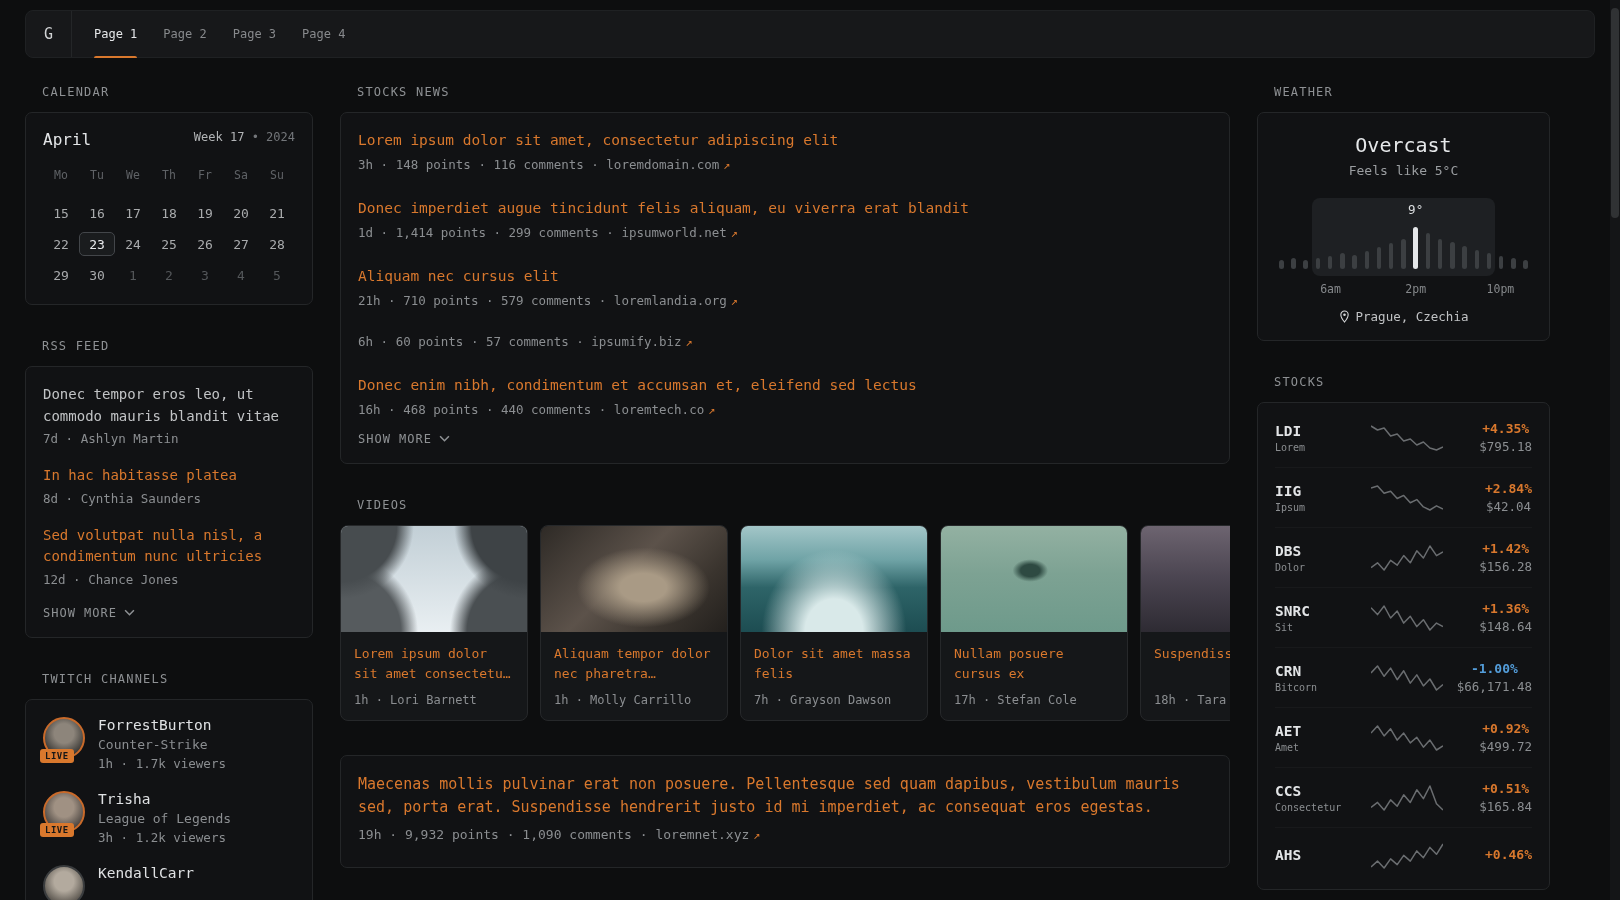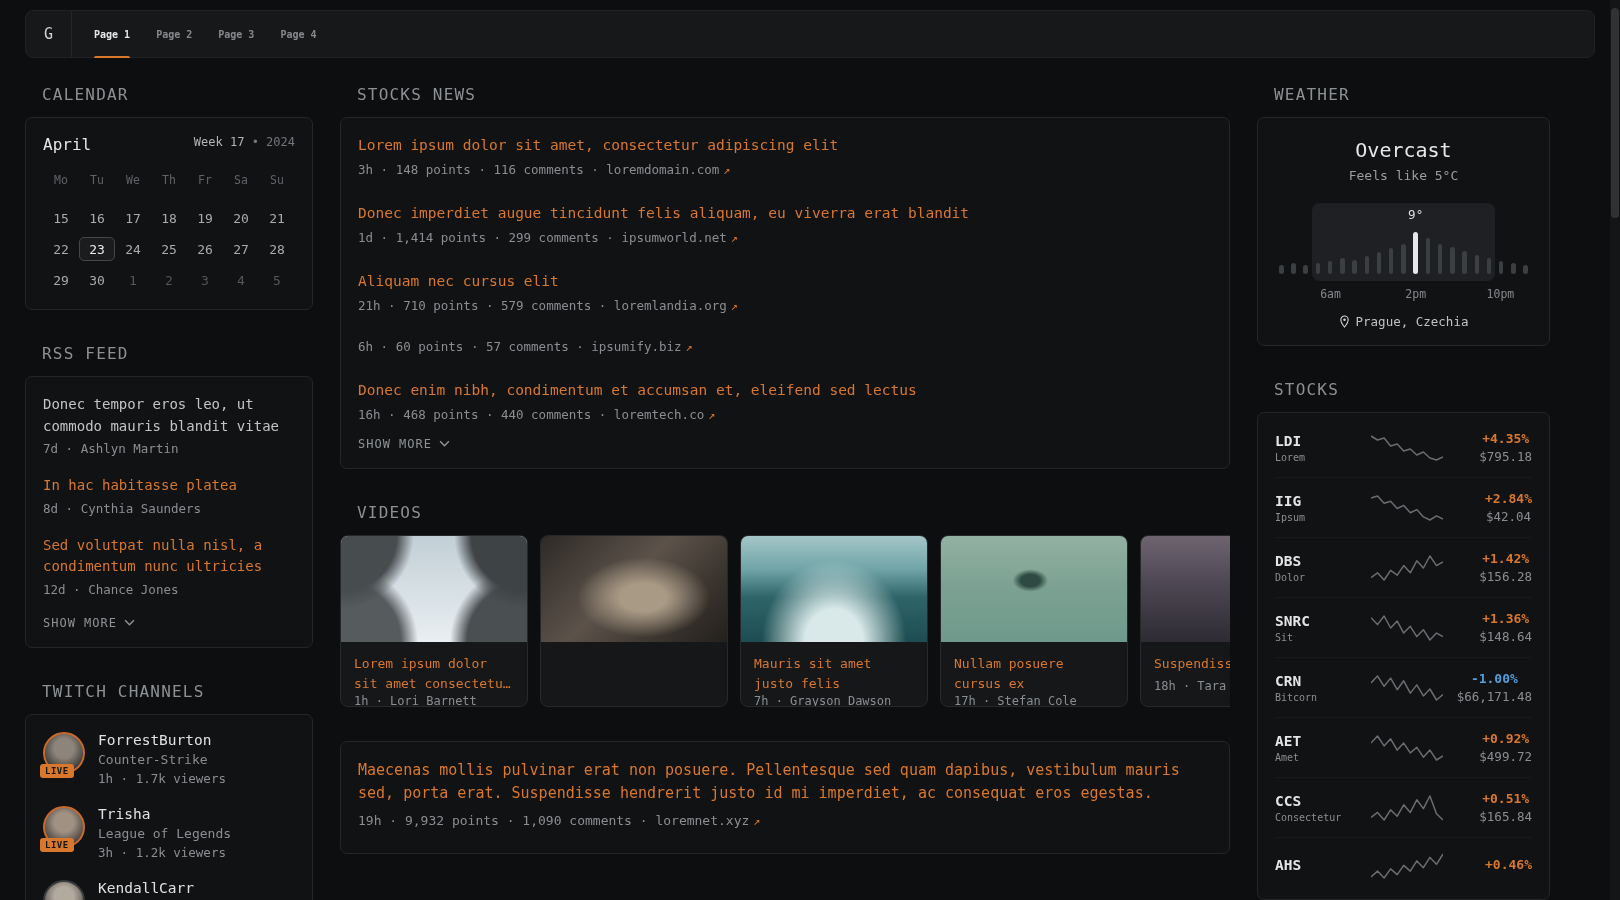--- a/index.html
+++ b/index.html
@@ -17,37 +17,37 @@
     margin:10px 25px 0 25px; height:48px; background:#17181a;
     border:1px solid #1f2123; border-radius:8px;
     display:flex; align-items:stretch;
   }
   .logo {
     width:46px; display:flex; align-items:center; justify-content:center;
     color:#d0d2d4; font-size:15px; border-right:1px solid #242628;
   }
   .tabs { display:flex; margin-left:22px; gap:26px; align-items:stretch; }
   .tab {
-    display:flex; align-items:center; color:#87898c; font-size:10px;
-    position:relative; text-decoration:none;font-weight:bold;
+    display:flex; align-items:center; color:#87898c; font-size:12px;
+    position:relative; text-decoration:none;
   }
   .tab.active { color:#e5e7e9; }
   .tab.active::after {
     content:""; position:absolute; left:0; right:0; bottom:-1px; height:2px;
     background:#d9782d; border-radius:2px 2px 0 0;
   }
 
   
   .grid {
     display:grid; grid-template-columns:288px 890px 293px; column-gap:27px;
     margin:27px 0 0 25px; align-items:start;
   }
   .widget { margin-bottom:34px; }
   .sec-label {
-    font-size:16px; letter-spacing:1.2px; color:#8e9194;
+    font-size:12px; letter-spacing:1.2px; color:#8e9194;
     margin:0 0 13px 17px; font-weight:normal;
   }
   .panel {
     background:#111214; border:1px solid #242628; border-radius:7px;
     padding:17px;
   }
 
   
   .cal-head { display:flex; justify-content:space-between; align-items:flex-start; }
   .cal-month { color:#e4e6e8; font-size:16px; }
@@ -96,21 +96,21 @@
   }
   .tw-name { color:#dfe1e3; font-size:14.5px; text-decoration:none; display:block; }
   .tw-game { color:#8b8e91; font-size:13px; margin-top:4px; }
   .tw-meta { color:#8b8e91; font-size:12.5px; margin-top:4px; }
 
   
   .video-row { display:flex; gap:12px; overflow:hidden; }
   .video-card {
     flex:0 0 188px; width:188px; background:#151719; border:1px solid #26282a;
     border-radius:8px; overflow:hidden; text-decoration:none;
-    display:flex; flex-direction:column; height:172px;
+    display:flex; flex-direction:column; height:196px;
   }
   .thumb { height:106px; flex:none; }
   .thumb-1 { background:
       radial-gradient(circle at 0% 0%, #474c4f 0 26%, transparent 34%),
       radial-gradient(circle at 100% 0%, #3e4346 0 26%, transparent 34%),
       radial-gradient(circle at 0% 100%, #565b5e 0 28%, transparent 36%),
       radial-gradient(circle at 100% 100%, #4a4f52 0 28%, transparent 36%),
       linear-gradient(180deg, #c2cfd6, #e9eff2); }
   .thumb-2 { background:
       radial-gradient(ellipse at 55% 58%, #a99a85 0 16%, transparent 46%),
@@ -334,25 +334,29 @@
       <div class="video-row">
         <a class="video-card">
           <div class="thumb thumb-1"></div>
           <div class="v-body">
             <div class="v-title">Lorem ipsum dolor sit amet consectetu…</div>
             <div class="v-meta">1h · Lori Barnett</div>
           </div>
         </a>
         <a class="video-card">
           <div class="thumb thumb-2"></div>
+          <div class="v-body">
+            <div class="v-title">Aliquam tempor dolor nec pharetra…</div>
+            <div class="v-meta">1h · Molly Carrillo</div>
+          </div>
         </a>
         <a class="video-card">
           <div class="thumb thumb-3"></div>
           <div class="v-body">
-            <div class="v-title">Mauris sit amet justo felis</div>
+            <div class="v-title">Dolor sit amet massa felis</div>
             <div class="v-meta">7h · Grayson Dawson</div>
           </div>
         </a>
         <a class="video-card">
           <div class="thumb thumb-4"></div>
           <div class="v-body">
             <div class="v-title">Nullam posuere cursus ex</div>
             <div class="v-meta">17h · Stefan Cole</div>
           </div>
         </a>

